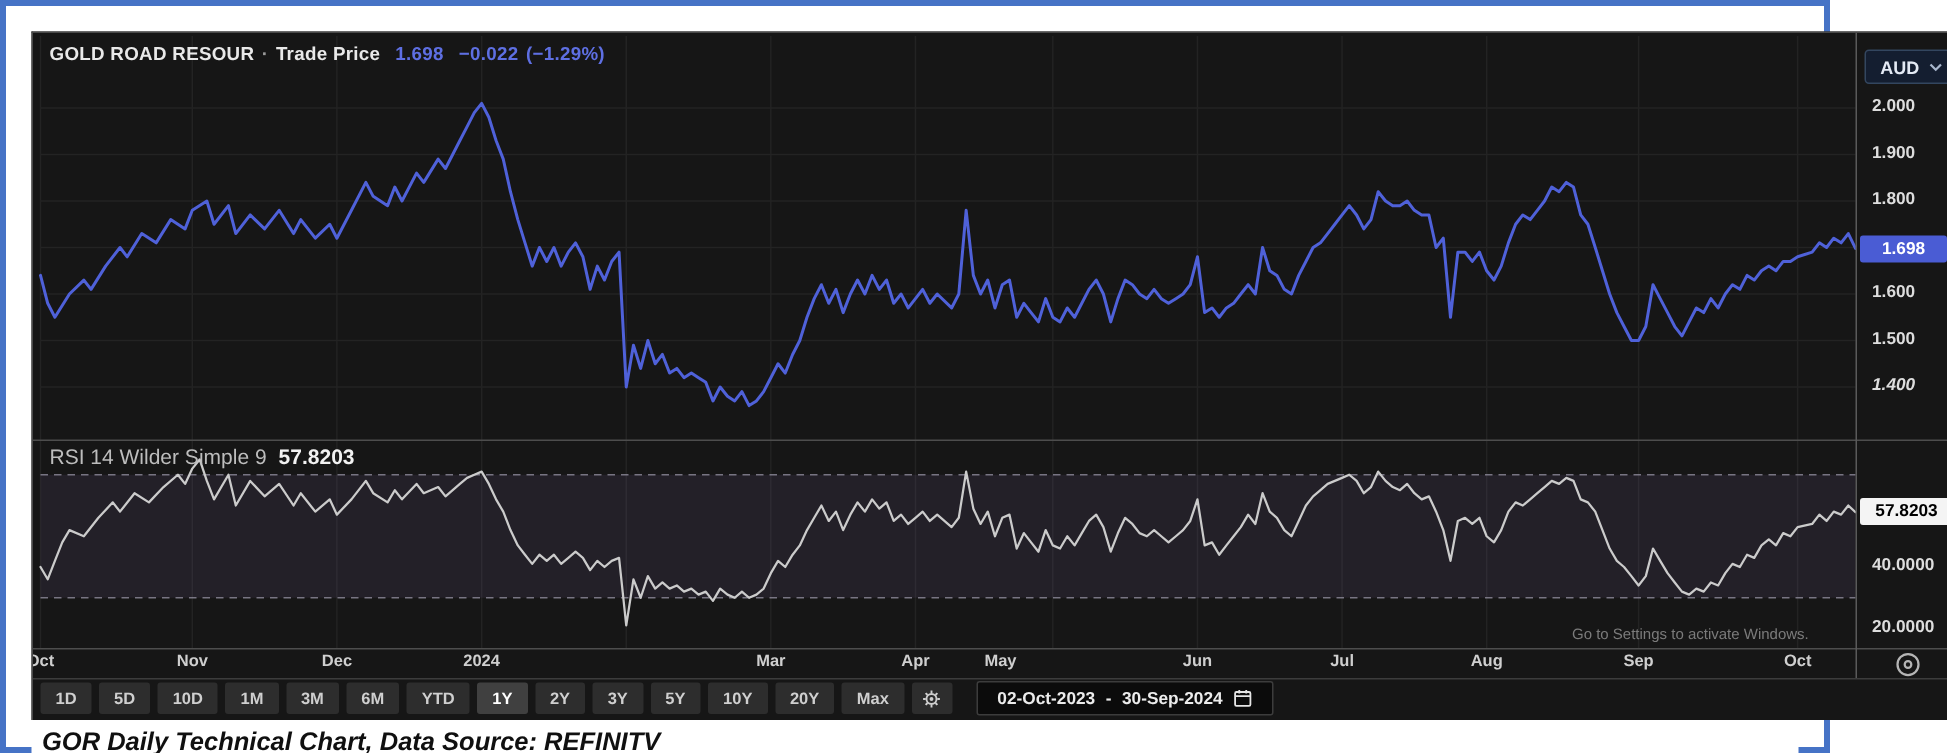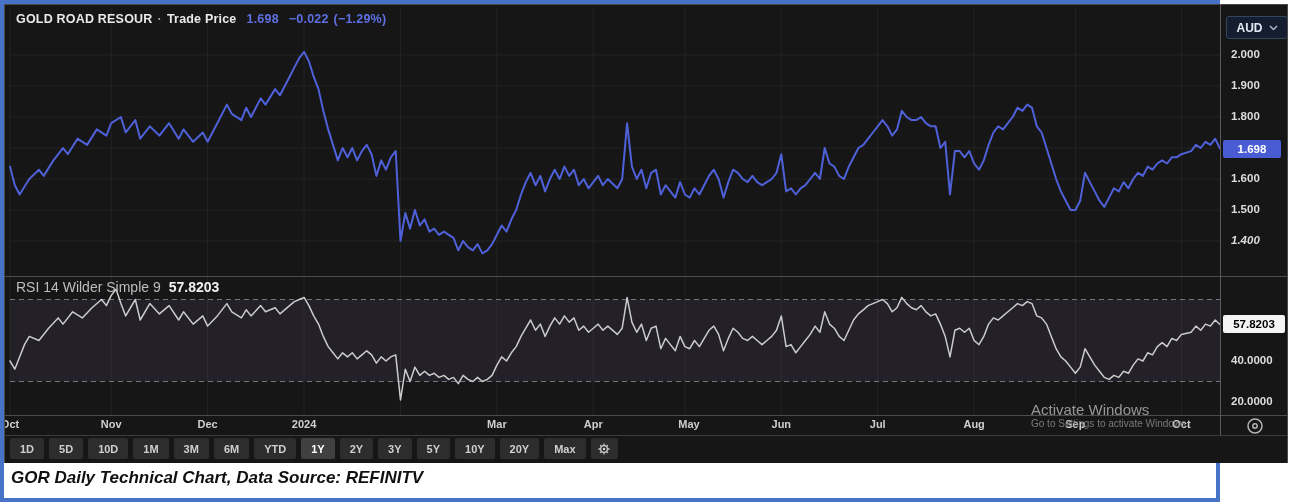--- a/index.html
+++ b/index.html
@@ -1,16 +1,16 @@
 <!DOCTYPE html>
 <html><head>
 <meta charset="utf-8">
 <style>
   html,body{margin:0;padding:0;background:#ffffff;font-family:"Liberation Sans",sans-serif;}
-  .frame{width:1220px;height:502px;box-sizing:border-box;border:4px solid #4673c6;background:#fff;padding:0;}
+  .frame{width:1220px;height:502px;box-sizing:border-box;border:4px solid #4673c6;background:#fff;padding:17px;}
   .chart-app{position:relative;width:1284px;height:459px;background:#161616;overflow:hidden;box-sizing:border-box;border:1px solid #4a4a4a;border-bottom:none;}
   .chart-app svg.canvas{position:absolute;left:0;top:0;}
   .price-header{position:absolute;left:11px;top:7px;font-size:12.5px;font-weight:700;letter-spacing:.2px;white-space:nowrap;z-index:3;}
   .price-header .white{color:#e9e9e9;}
   .price-header .dot{color:#9a9a9a;padding:0 5px;}
   .price-header .blue{color:#5e6fe2;}
   .price-header .gap{padding-left:10px;}
   .rsi-header{position:absolute;left:11px;top:274px;font-size:14px;white-space:nowrap;z-index:3;}
   .rsi-header .lbl{color:#bdbdbd;}
   .rsi-header .val{color:#f2f2f2;font-weight:700;padding-left:8px;}
@@ -100,21 +100,21 @@
         <div class="badge rsi" style="top: 310.468px;">57.8203</div>
       </div>
     <div id="xaxis-row">
         <div class="month" style="left: 5px;">Oct</div>
         <div class="month" style="left: 106.235px;">Nov</div>
         <div class="month" style="left: 202.649px;">Dec</div>
         <div class="month" style="left: 299.064px;">2024</div>
         <div class="month" style="left: 395.478px; margin-top: 24px;">Feb</div>
         <div class="month" style="left: 491.892px;">Mar</div>
         <div class="month" style="left: 588.307px;">Apr</div>
-        <div class="month" style="left: 684px;">May</div>
+        <div class="month" style="left: 645px;">May</div>
         <div class="month" style="left: 776.315px;">Jun</div>
         <div class="month" style="left: 872.729px;">Jul</div>
         <div class="month" style="left: 969.143px;">Aug</div>
         <div class="month" style="left: 1070.38px;">Sep</div>
         <div class="month" style="left: 1176.43px;">Oct</div>
       </div>
 
     <div class="toolbar" id="toolbar">
         <button class="range-btn">1D</button>
         <button class="range-btn">5D</button>
@@ -136,23 +136,35 @@
               <g stroke="#cfcfcf" fill="none" stroke-width="1.6">
                 <circle cx="10" cy="10" r="4.2"></circle>
                 <path d="M10 3v2.2M10 14.8V17M3 10h2.2M14.8 10H17M5.1 5.1l1.6 1.6M13.3 13.3l1.6 1.6M14.9 5.1l-1.6 1.6M6.7 13.3l-1.6 1.6"></path>
               </g>
               <circle cx="10" cy="10" r="1.6" fill="#cfcfcf"></circle>
             </svg>
           </span>
         </button>
       </div>
 
+    <div class="date-pill">
+      <span>02-Oct-2023</span>
+      <span>-</span>
+      <span>30-Sep-2024</span>
+      <span style="display:flex;">
+        <svg width="13" height="13" viewBox="0 0 14 14">
+            <rect x="1.5" y="2.5" width="11" height="10" rx="1" fill="none" stroke="#e6e6e6" stroke-width="1.3"></rect>
+            <line x1="1.5" y1="5.5" x2="12.5" y2="5.5" stroke="#e6e6e6" stroke-width="1.3"></line>
+            <line x1="4.5" y1="1" x2="4.5" y2="3.5" stroke="#e6e6e6" stroke-width="1.3"></line>
+            <line x1="9.5" y1="1" x2="9.5" y2="3.5" stroke="#e6e6e6" stroke-width="1.3"></line>
+          </svg>
+      </span>
+    </div>
 
     <div class="watermark">
-      <div class="wm1">Activate Windows</div>
       <div class="wm2">Go to Settings to activate Windows.</div>
     </div>
 
     <button class="target-btn">
       <span style="display:flex;">
         <svg width="20" height="20" viewBox="0 0 20 20">
             <circle cx="10" cy="10" r="7" stroke="#b5b5b5" fill="none" stroke-width="1.5"></circle>
             <circle cx="10" cy="10" r="2.2" fill="none" stroke="#b5b5b5" stroke-width="1.5"></circle>
           </svg>
       </span>

